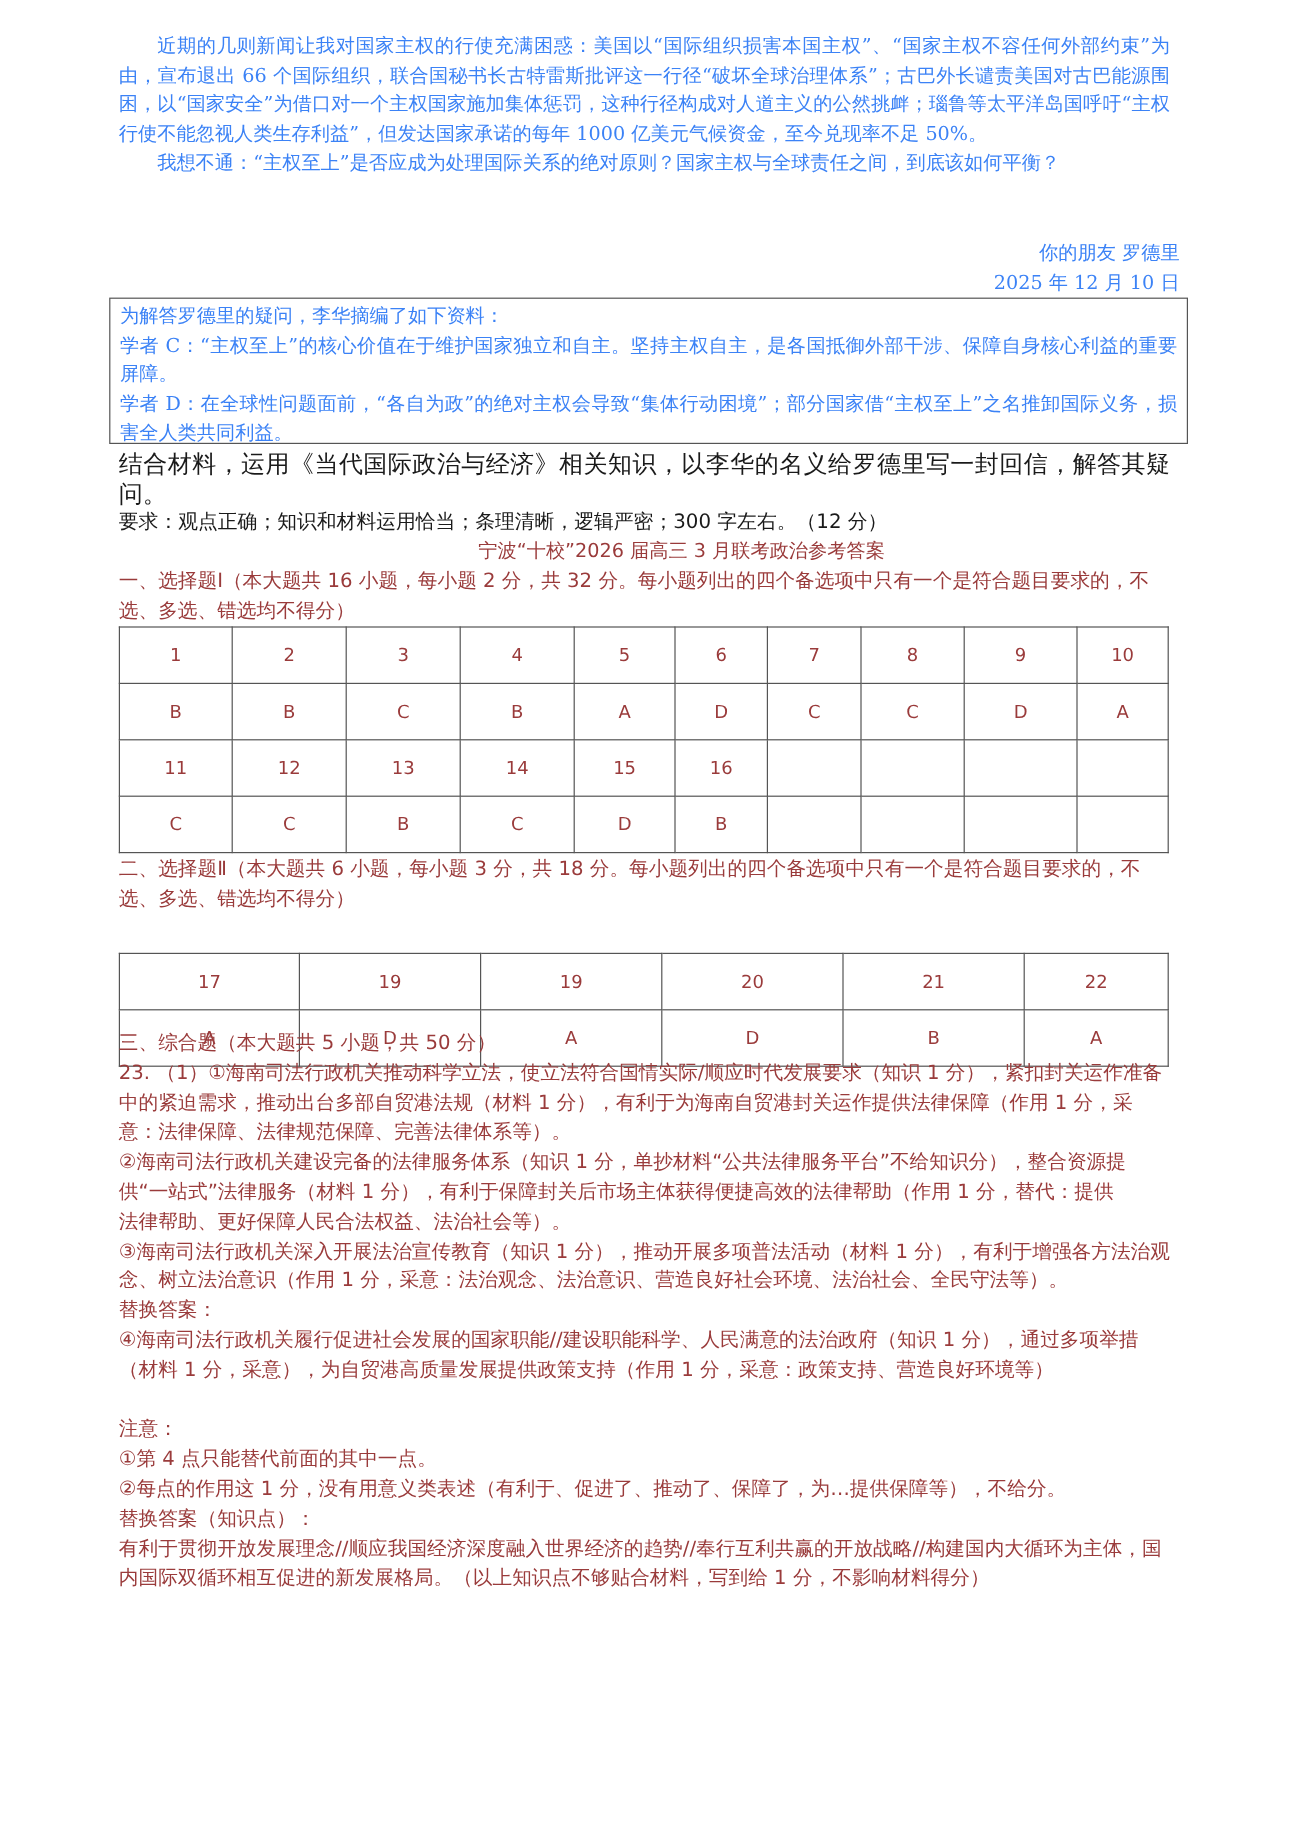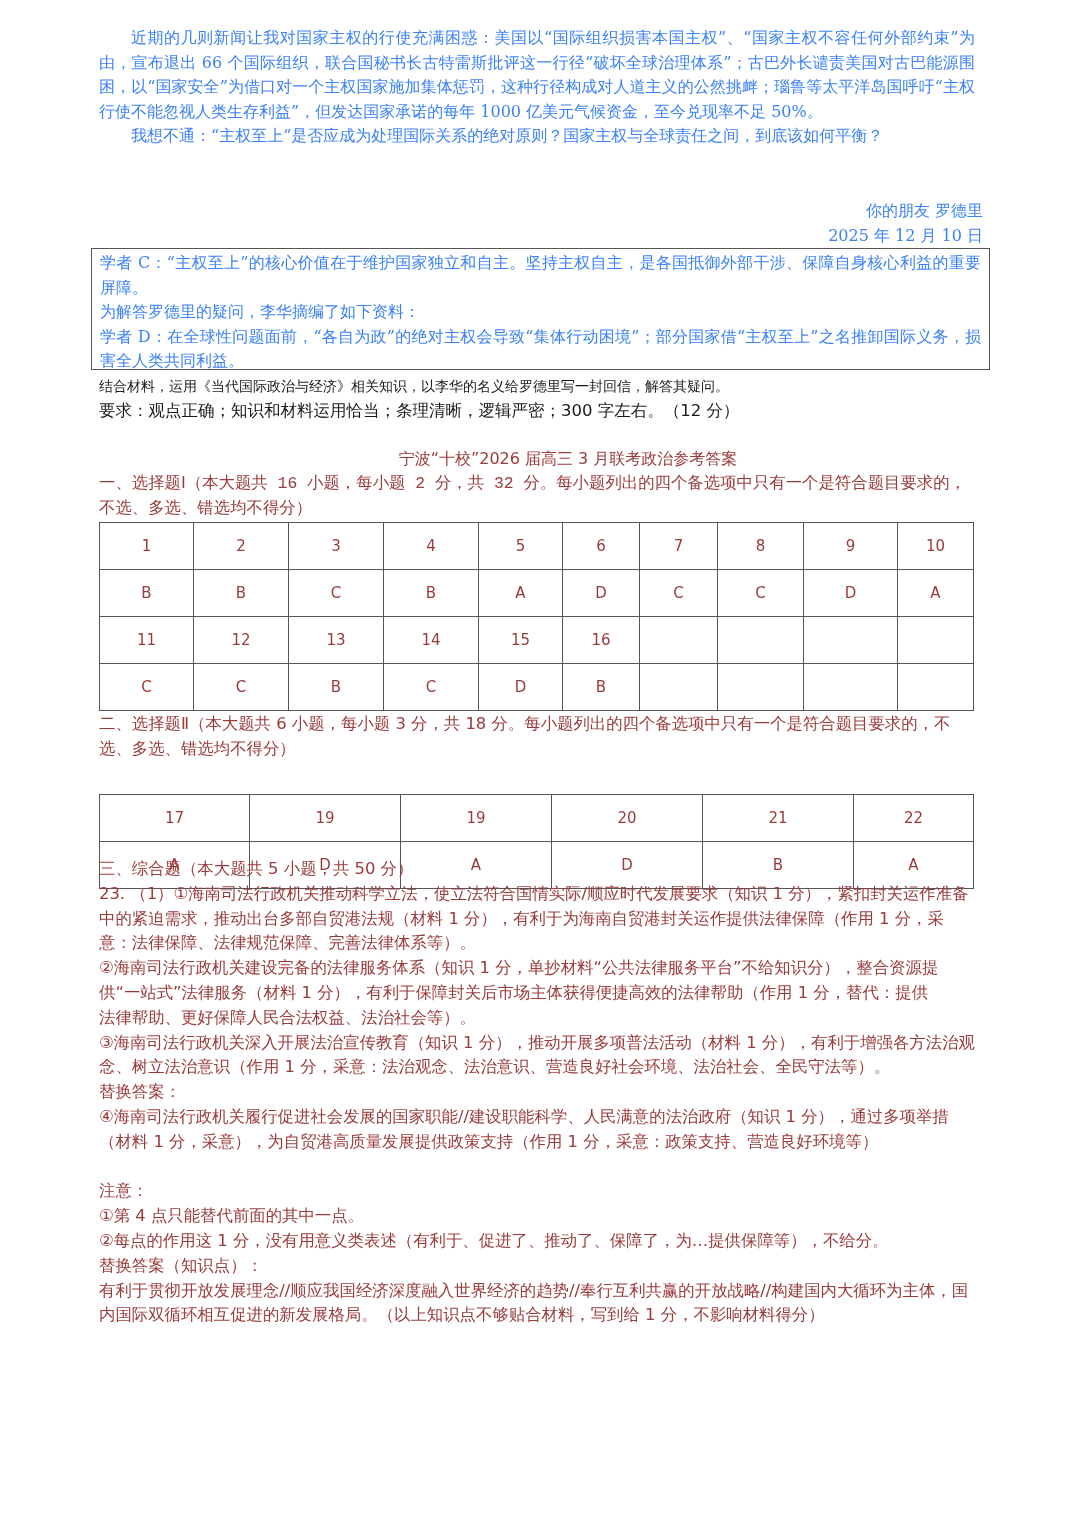--- a/index.html
+++ b/index.html
@@ -30,33 +30,33 @@
 <div class="blk serif" style="top:26px;">
   <p class="p indent">近期的几则新闻让我对国家主权的行使充满困惑：美国以“国际组织损害本国主权”、“国家主权不容任何外部约束”为由，宣布退出 66 个国际组织，联合国秘书长古特雷斯批评这一行径“破坏全球治理体系”；古巴外长谴责美国对古巴能源围困，以“国家安全”为借口对一个主权国家施加集体惩罚，这种行径构成对人道主义的公然挑衅；瑙鲁等太平洋岛国呼吁“主权行使不能忽视人类生存利益”，但发达国家承诺的每年 1000 亿美元气候资金，至今兑现率不足 50%。</p>
   <p class="p indent" style="width:840px;">我想不通：“主权至上”是否应成为处理国际关系的绝对原则？国家主权与全球责任之间，到底该如何平衡？</p>
 </div>
 <div class="blk serif right" style="top:199px;">
   <p class="p right" style="width:884px;">你的朋友 罗德里</p>
   <p class="p right" style="width:884px;">2025 年 12 月 10 日</p>
 </div>
 
 <div class="box serif">
+  <p class="p">为解答罗德里的疑问，李华摘编了如下资料：</p>
   <p class="p">学者 C：“主权至上”的核心价值在于维护国家独立和自主。坚持主权自主，是各国抵御外部干涉、保障自身核心利益的重要屏障。</p>
-  <p class="p">为解答罗德里的疑问，李华摘编了如下资料：</p>
   <p class="p">学者 D：在全球性问题面前，“各自为政”的绝对主权会导致“集体行动困境”；部分国家借“主权至上”之名推卸国际义务，损害全人类共同利益。</p>
 </div>
 
 <div class="blk" style="top:374px; font-family:'DejaVu Sans','Liberation Sans',sans-serif; color:#1a1a1a;">
-  <p class="p" style="font-size:14px;">结合材料，运用《当代国际政治与经济》相关知识，以李华的名义给罗德里写一封回信，解答其疑问。</p>
+  <p class="p" style="font-size:20px;">结合材料，运用《当代国际政治与经济》相关知识，以李华的名义给罗德里写一封回信，解答其疑问。</p>
   <p class="p" style="font-size:16.5px;">要求：观点正确；知识和材料运用恰当；条理清晰，逻辑严密；300 字左右。（12 分）</p>
 </div>
 
 <div class="title sans">宁波“十校”2026 届高三 3 月联考政治参考答案</div>
 
-<div class="blk sans" style="top:472px;font-family:Liberation Mono, monospace;">
+<div class="blk sans" style="top:472px;">
   <p class="sec">一、选择题Ⅰ（本大题共 16 小题，每小题 2 分，共 32 分。每小题列出的四个备选项中只有一个是符合题目要求的，不选、多选、错选均不得分）</p>
 </div>
 
 <table class="ans" style="top:522px;">
   <colgroup>
     <col style="width:94px">
       <col style="width:95px">
       <col style="width:95px">
       <col style="width:95px">
       <col style="width:84px">

